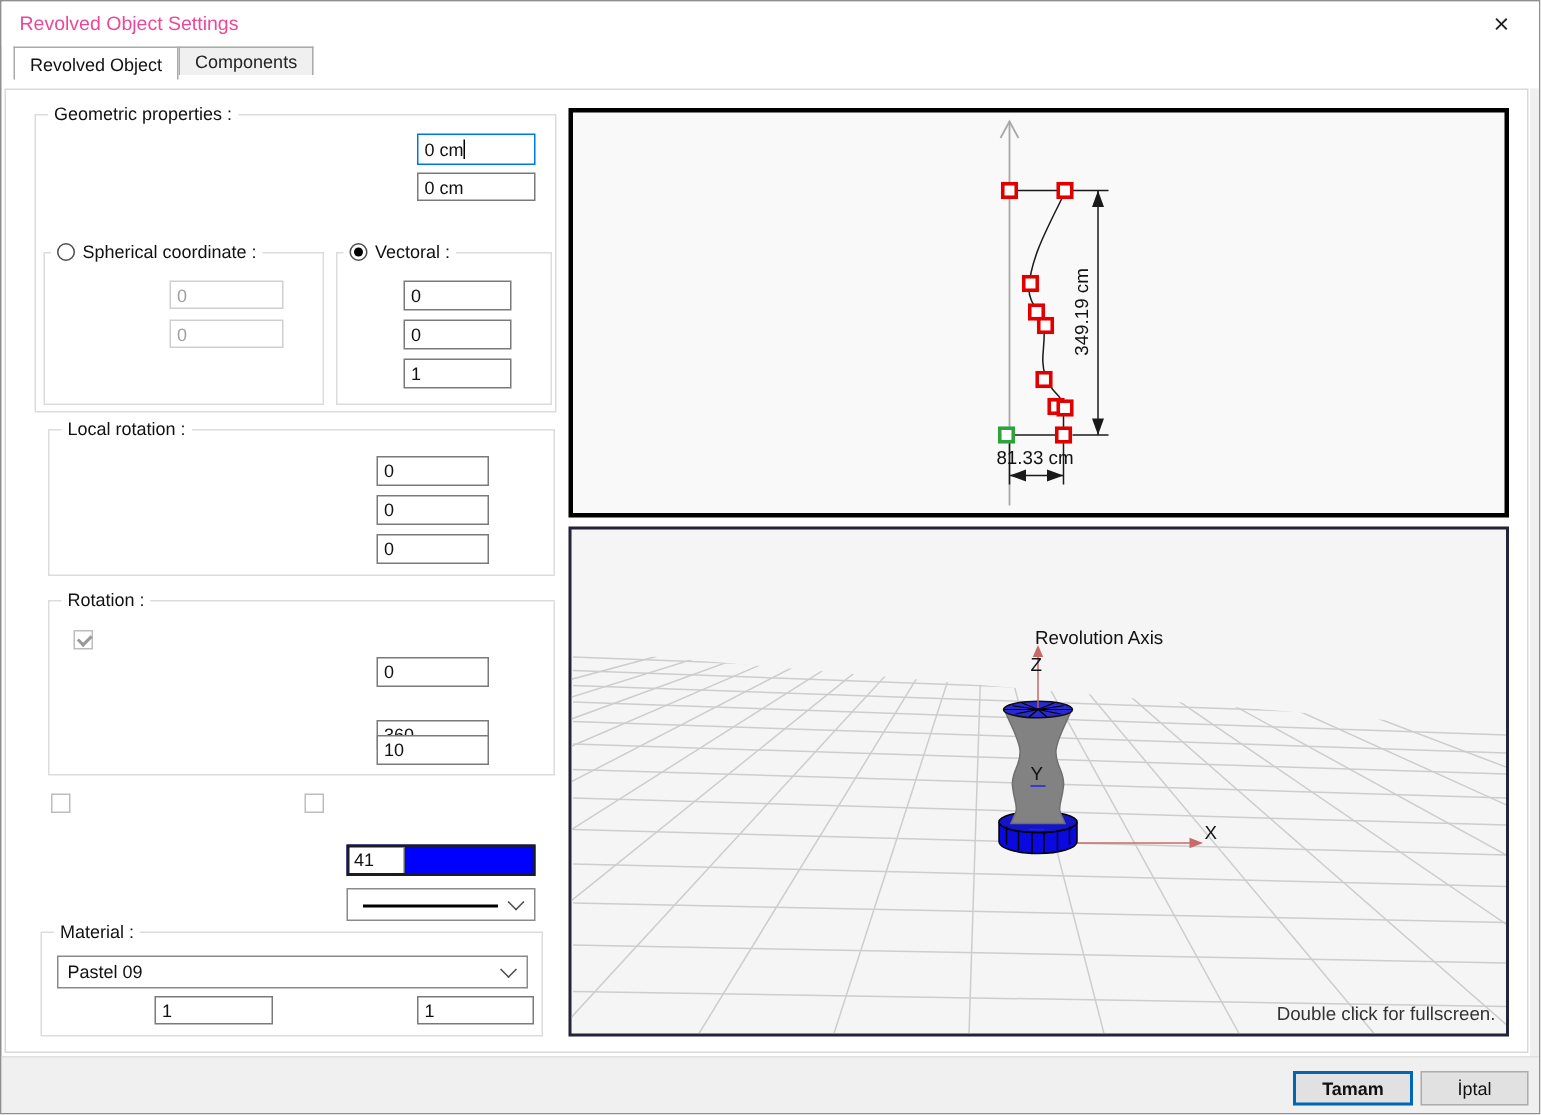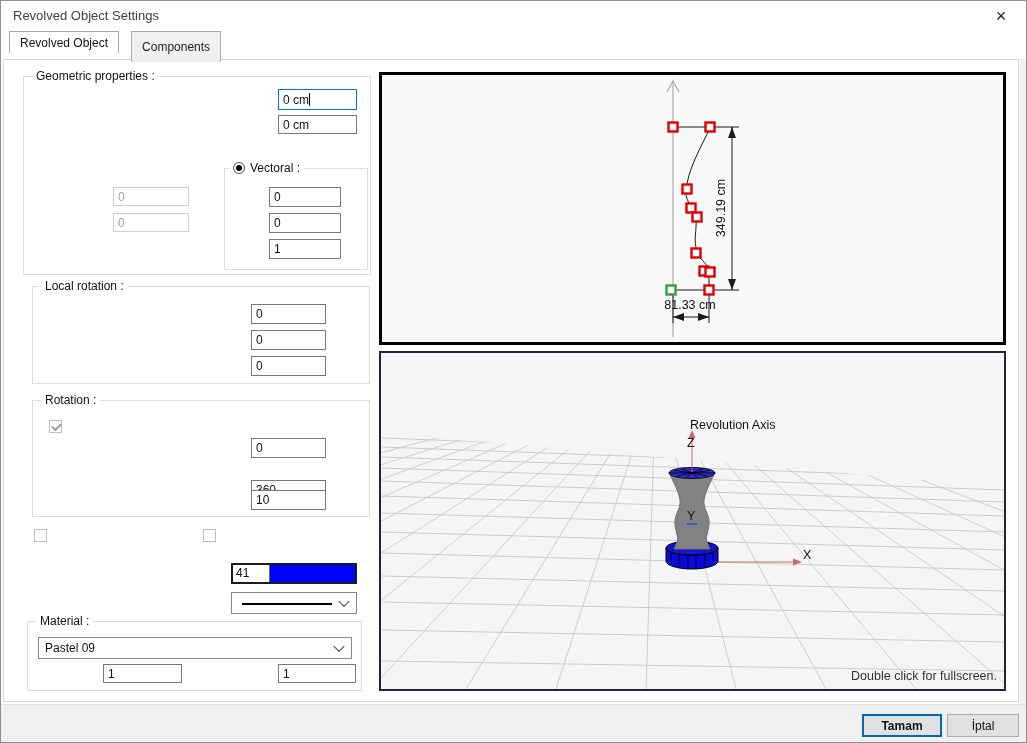--- a/index.html
+++ b/index.html
@@ -2,27 +2,27 @@
 <html><head>
 <meta charset="utf-8">
 <style>
   html,body{margin:0;padding:0;}
   body{width:1027px;height:743px;font-family:"Liberation Sans","DejaVu Sans",sans-serif;font-size:12px;color:#111;background:#fff;}
   #dialog{position:relative;width:1027px;height:743px;background:#fff;border:1px solid #8f8f8f;box-sizing:border-box;overflow:hidden;}
   .lbl{position:absolute;white-space:nowrap;font-size:12px;color:#111;}
   .lbl.dis{color:#9f9f9f;}
   
   .titlebar{position:absolute;left:0;top:0;width:100%;height:30px;background:#fff;}
-  .title{position:absolute;left:12px;top:7px;font-size:13px;color:#404040;}
+  .title{position:absolute;left:12px;top:7px;font-size:13px;color:#ec4899;}
   .close{position:absolute;right:12px;top:2px;width:26px;height:26px;text-align:center;line-height:26px;font-size:18px;color:#222;cursor:pointer;}
   
   .tabs{position:absolute;left:8px;top:30px;display:flex;align-items:flex-start;z-index:6;}
   .tab{border:1px solid #aaa;border-bottom:none;padding:0 10px;display:flex;align-items:center;box-sizing:border-box;}
   .tab.active{background:#fff;height:22px;z-index:7;position:relative;}
-  .tab.inactive{background:#f0f0f0;height:31px;color:#222;margin-left:12px;}
+  .tab.inactive{background:#f0f0f0;height:19px;color:#222;}
   .page{position:absolute;left:2px;top:58px;width:1016px;height:643px;border:1px solid #d9d9d9;background:#fff;box-sizing:border-box;z-index:1;}
   .rightstrip{position:absolute;left:1019px;top:58px;width:8px;height:685px;background:#f0f0f0;}
   
   .gbox{position:absolute;border:1px solid #dcdcdc;background:transparent;z-index:2;}
   .legend{position:absolute;top:-8px;left:8px;background:#fff;padding:0 4px;white-space:nowrap;display:flex;align-items:center;gap:5px;}
   
   .txt{position:absolute;background:#fff;border:1px solid #7a7a7a;box-sizing:border-box;display:flex;align-items:center;padding:0 4px;font-size:12px;z-index:3;}
   .txt.focus{border:1px solid #0078d7;}
   .txt.dis{border:1px solid #cfcfcf;color:#9f9f9f;}
   .caret{display:inline-block;width:1px;height:13px;background:#000;}
@@ -76,20 +76,26 @@
   <div class="txt focus" style="left:277px;top:88px;width:79px;height:21px;">
     <span>0 cm</span>
       <span class="caret"></span>
   </div>
   <div class="lbl" style="left:30px;top:118px;">Distance between handle and revolution axis [d] :</div>
   <div class="txt" style="left:277px;top:114px;width:79px;height:19px;">
     <span>0 cm</span>
   </div>
   <div class="lbl" style="left:30px;top:142px;">Revolution vector representation :</div>
 
+  <div class="gbox" style="left:28px;top:167px;width:185px;height:100px;">
+    <span class="legend" style="left:4px;">
+      <span class="radio"></span>
+      <span>Spherical coordinate :</span>
+    </span>
+  </div>
   <div class="lbl dis" style="left:43px;top:190px;">Horizontal :</div>
   <div class="txt dis" style="left:112px;top:186px;width:76px;height:19px;">
     <span>0</span>
   </div>
   <div class="lbl dis" style="left:196px;top:188px;">°</div>
   <div class="lbl dis" style="left:43px;top:216px;">Vertical :</div>
   <div class="txt dis" style="left:112px;top:212px;width:76px;height:19px;">
     <span>0</span>
   </div>
   <div class="lbl dis" style="left:196px;top:214px;">°</div>

